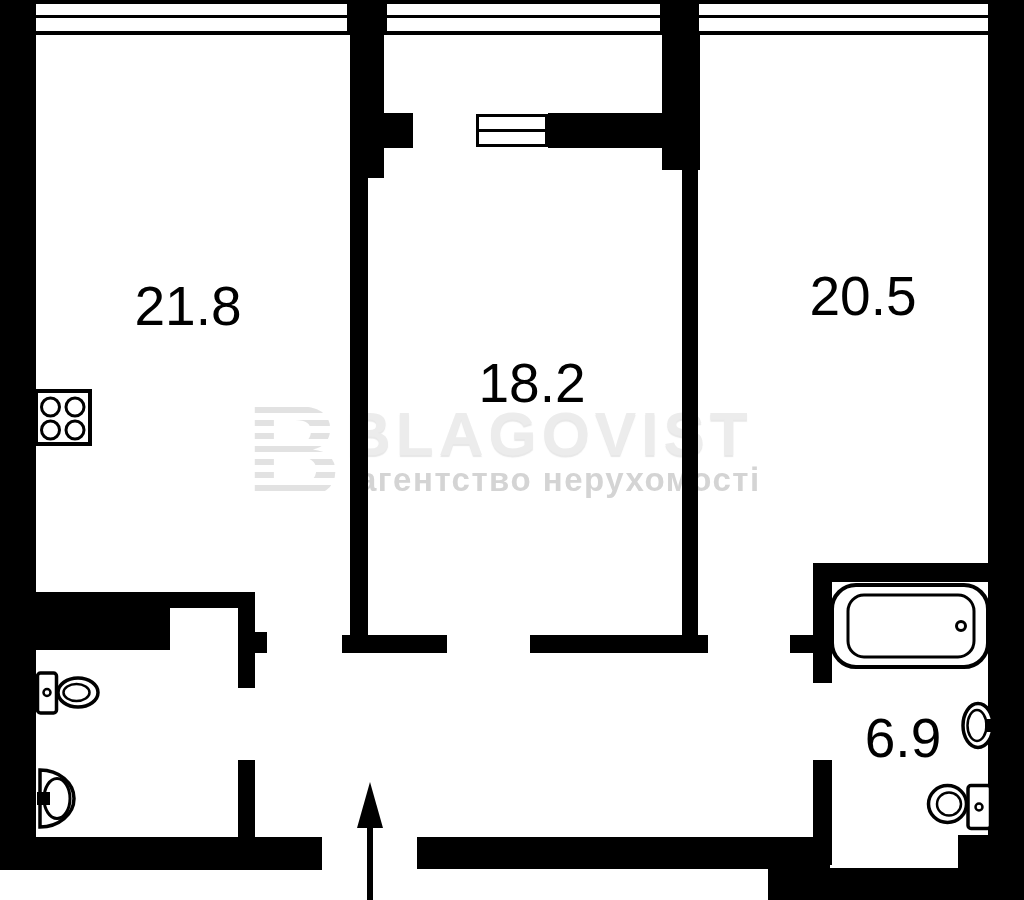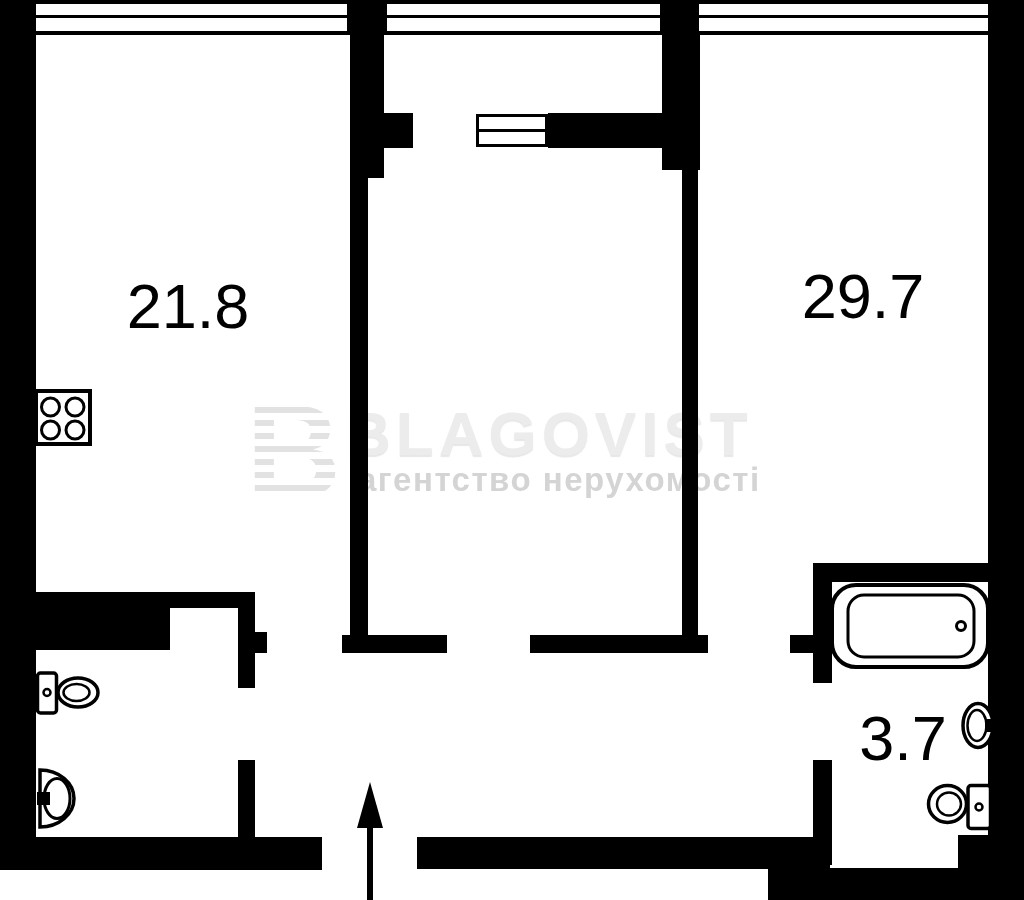--- a/index.html
+++ b/index.html
@@ -34,21 +34,21 @@
     z-index: 5;
   }
   .inner-window .divider {
     position: absolute; left: 0; right: 0; top: 12px; height: 3px;
     background: #000000;
   }
   .fixture { position: absolute; z-index: 6; }
   .area-label {
     position: absolute;
     transform: translate(-50%, -50%);
-    font-size: 63px;
+    font-size: 55px;
     color: #000000;
     white-space: nowrap;
     z-index: 7;
     letter-spacing: 0px;
   }
   
   .wm { position: absolute; inset: 0; z-index: 1; }
   .wm-logo-wrap {
     position: absolute; left: 246px; top: 394px;
     width: 102px; height: 118px; overflow: hidden;
@@ -172,16 +172,17 @@
     <rect x="44" y="4.5" width="22.5" height="43" rx="3" fill="#ffffff" stroke="#000000" stroke-width="3.5"></rect>
     <circle cx="55" cy="26" r="3.5" fill="none" stroke="#000000" stroke-width="2.5"></circle>
   </svg>
 
   <svg class="fixture" style="left:353px;top:778px;" width="34" height="122" viewBox="0 0 34 122">
     <polygon points="17,4 30,50 4,50" fill="#000000"></polygon>
     <rect x="14" y="48" width="6" height="74" fill="#000000"></rect>
   </svg>
 
   <div class="area-label" style="left:188px;top:306px;">21.8</div>
-  <div class="area-label" style="left:863px;top:296px;">29.7</div>
-  <div class="area-label" style="left:903px;top:738px;">3.7</div>
+  <div class="area-label" style="left:532px;top:383px;">18.2</div>
+  <div class="area-label" style="left:863px;top:296px;">20.5</div>
+  <div class="area-label" style="left:903px;top:738px;">6.9</div>
 
 </div>
 
 </body></html>

